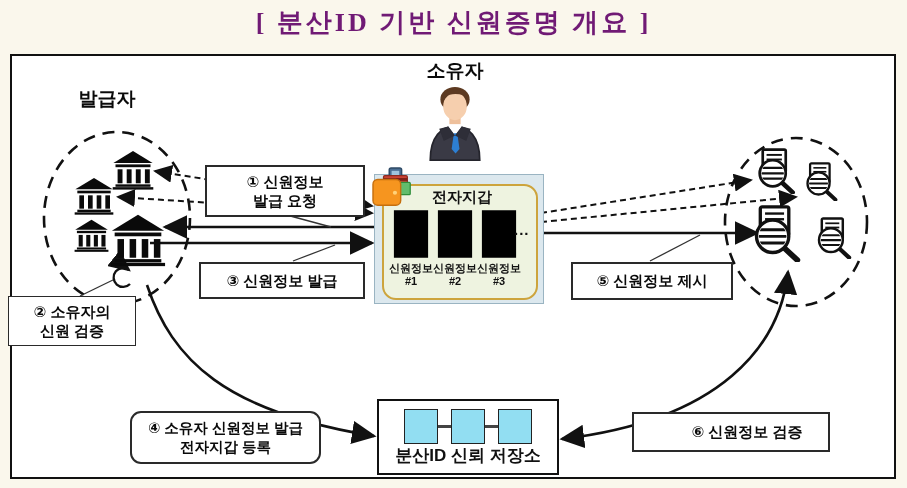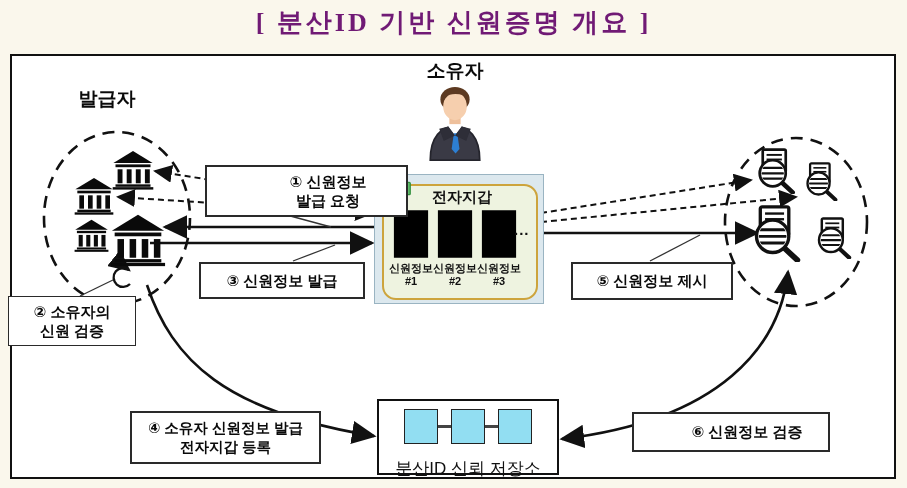--- a/index.html
+++ b/index.html
@@ -24,24 +24,24 @@
   .actor-label{font-size:19px;font-weight:bold;text-align:center;color:#0a0a0a;line-height:1.2;}
   #issuer-label{left:42px;top:88px;width:130px;}
   #owner-label{left:395px;top:60px;width:120px;}
   #verifier-label{left:698px;top:76px;width:200px;}
   
   .step-box{
     background:#fff;border:2px solid #2a2a2a;
     display:flex;flex-direction:column;justify-content:center;align-items:center;
     font-size:15px;font-weight:bold;line-height:1.3;text-align:center;color:#0a0a0a;
   }
-  #step1{left:205px;top:165px;width:156px;height:48px;padding-left:43px;}
+  #step1{left:205px;top:165px;width:156px;height:48px;}
   #step2{left:8px;top:296px;width:126px;height:48px;border-width:1.5px;}
   #step3{left:199px;top:262px;width:162px;height:33px;}
-  #step4{left:130px;top:411px;width:187px;height:49px;font-size:14.5px;}
+  #step4{left:130px;top:411px;width:187px;height:49px;font-size:14.5px;border-radius:11px;}
   #step5{left:571px;top:262px;width:158px;height:34px;}
   #step6{left:632px;top:412px;width:162px;height:36px;padding-left:32px;}
   
   #wallet-outer{left:374px;top:174px;width:168px;height:128px;background:#dce8ee;border:1px solid #9ab4c2;}
   #wallet-inner{left:382px;top:184px;width:152px;height:112px;background:#eef3e0;border:2px solid #cda43d;border-radius:14px;}
   #wallet-title{left:402px;top:188px;width:120px;text-align:center;font-size:15px;font-weight:bold;}
   .cert{width:38px;height:52px;top:208px;}
   #cert1{left:392px;} #cert2{left:436px;} #cert3{left:480px;}
   .cert-label{top:262px;width:46px;text-align:center;font-size:11px;font-weight:bold;line-height:1.15;}
   #cert1-label{left:388px;} #cert2-label{left:432px;} #cert3-label{left:476px;}
@@ -58,21 +58,21 @@
   #doc1{left:752px;top:148px;width:46px;height:46px;}
   #doc2{left:801px;top:162px;width:39px;height:39px;}
   #doc3{left:747px;top:205px;width:57px;height:57px;}
   #doc4{left:812px;top:217px;width:42px;height:42px;}
   
   #storage{left:377px;top:399px;width:182px;height:76px;background:#fff;border:2px solid #111;
     display:flex;flex-direction:column;align-items:center;justify-content:flex-start;padding-top:8px;box-sizing:border-box;}
   #storage-chain{display:flex;align-items:center;}
   .block{width:32px;height:33px;background:#92def2;border:1.5px solid #222;}
   .chain-link{width:13px;height:2.5px;background:#444;}
-  #storage-label{font-size:17px;font-weight:normal;margin-top:13px;}
+  #storage-label{font-size:17px;font-weight:bold;margin-top:0;}
 </style>
 </head>
 <body>
 
 <svg width="0" height="0" style="position:absolute" aria-hidden="true">
   <defs>
     <symbol id="sym-bank" viewBox="0 0 60 56">
       <polygon points="30,1 58,18 2,18" fill="currentColor"></polygon>
       <rect x="5" y="20" width="50" height="4" fill="currentColor"></rect>
       <rect x="8" y="27" width="7" height="20" fill="currentColor"></rect>

